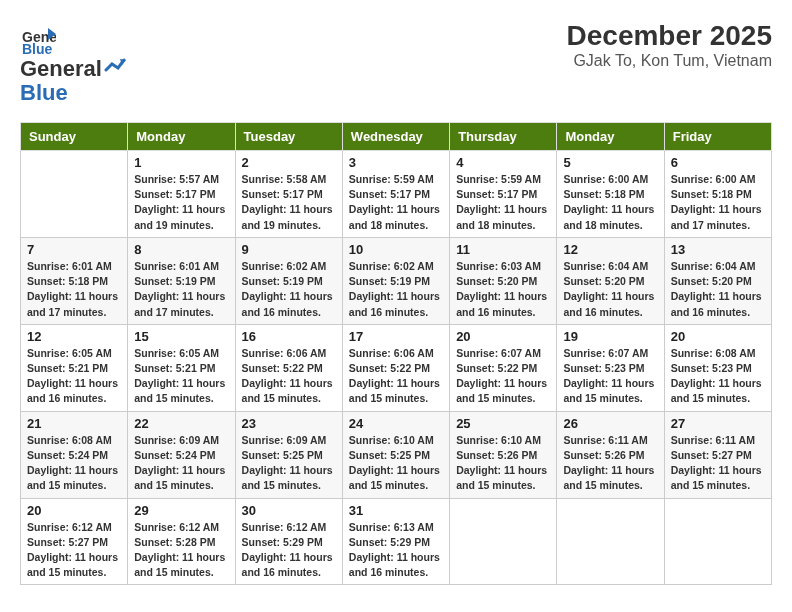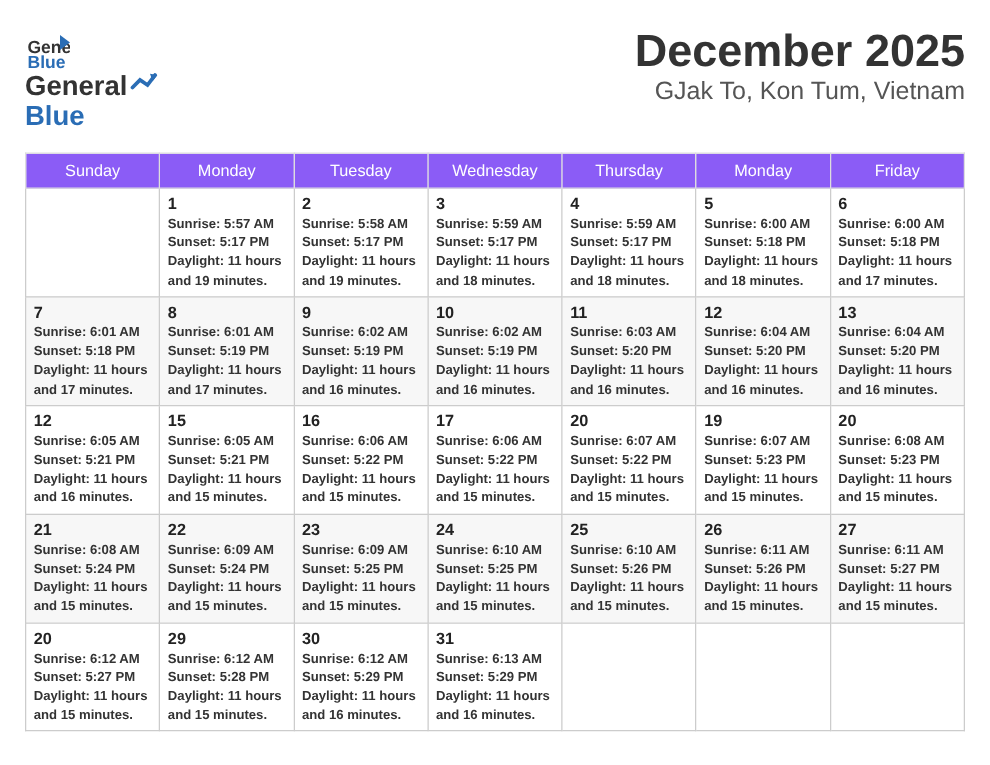--- a/index.html
+++ b/index.html
@@ -18,40 +18,40 @@
     }
     .logo {
       display: flex;
       flex-direction: column;
       align-items: flex-start;
     }
     .title-block {
       text-align: right;
     }
     .month-title {
-      font-size: 36px;
+      font-size: 28px;
       font-weight: bold;
       color: #333;
     }
     .location-title {
-      font-size: 20px;
+      font-size: 16px;
       color: #555;
     }
     .calendar {
       width: 100%;
       border-collapse: collapse;
       font-size: 11px;
     }
     .calendar th {
-      background: #8b5cf6;
+      background: #4d7c0f;
       color: #fff;
-      text-align: center;
+      text-align: left;
       padding: 6px 8px;
       font-size: 13px;
-      font-weight: normal;
+      font-weight: bold;
       border: 1px solid #ddd;
     }
     .calendar td {
       border: 1px solid #ccc;
       vertical-align: top;
       padding: 4px 6px;
       width: 107px;
       min-height: 80px;
       background: #fff;
     }

